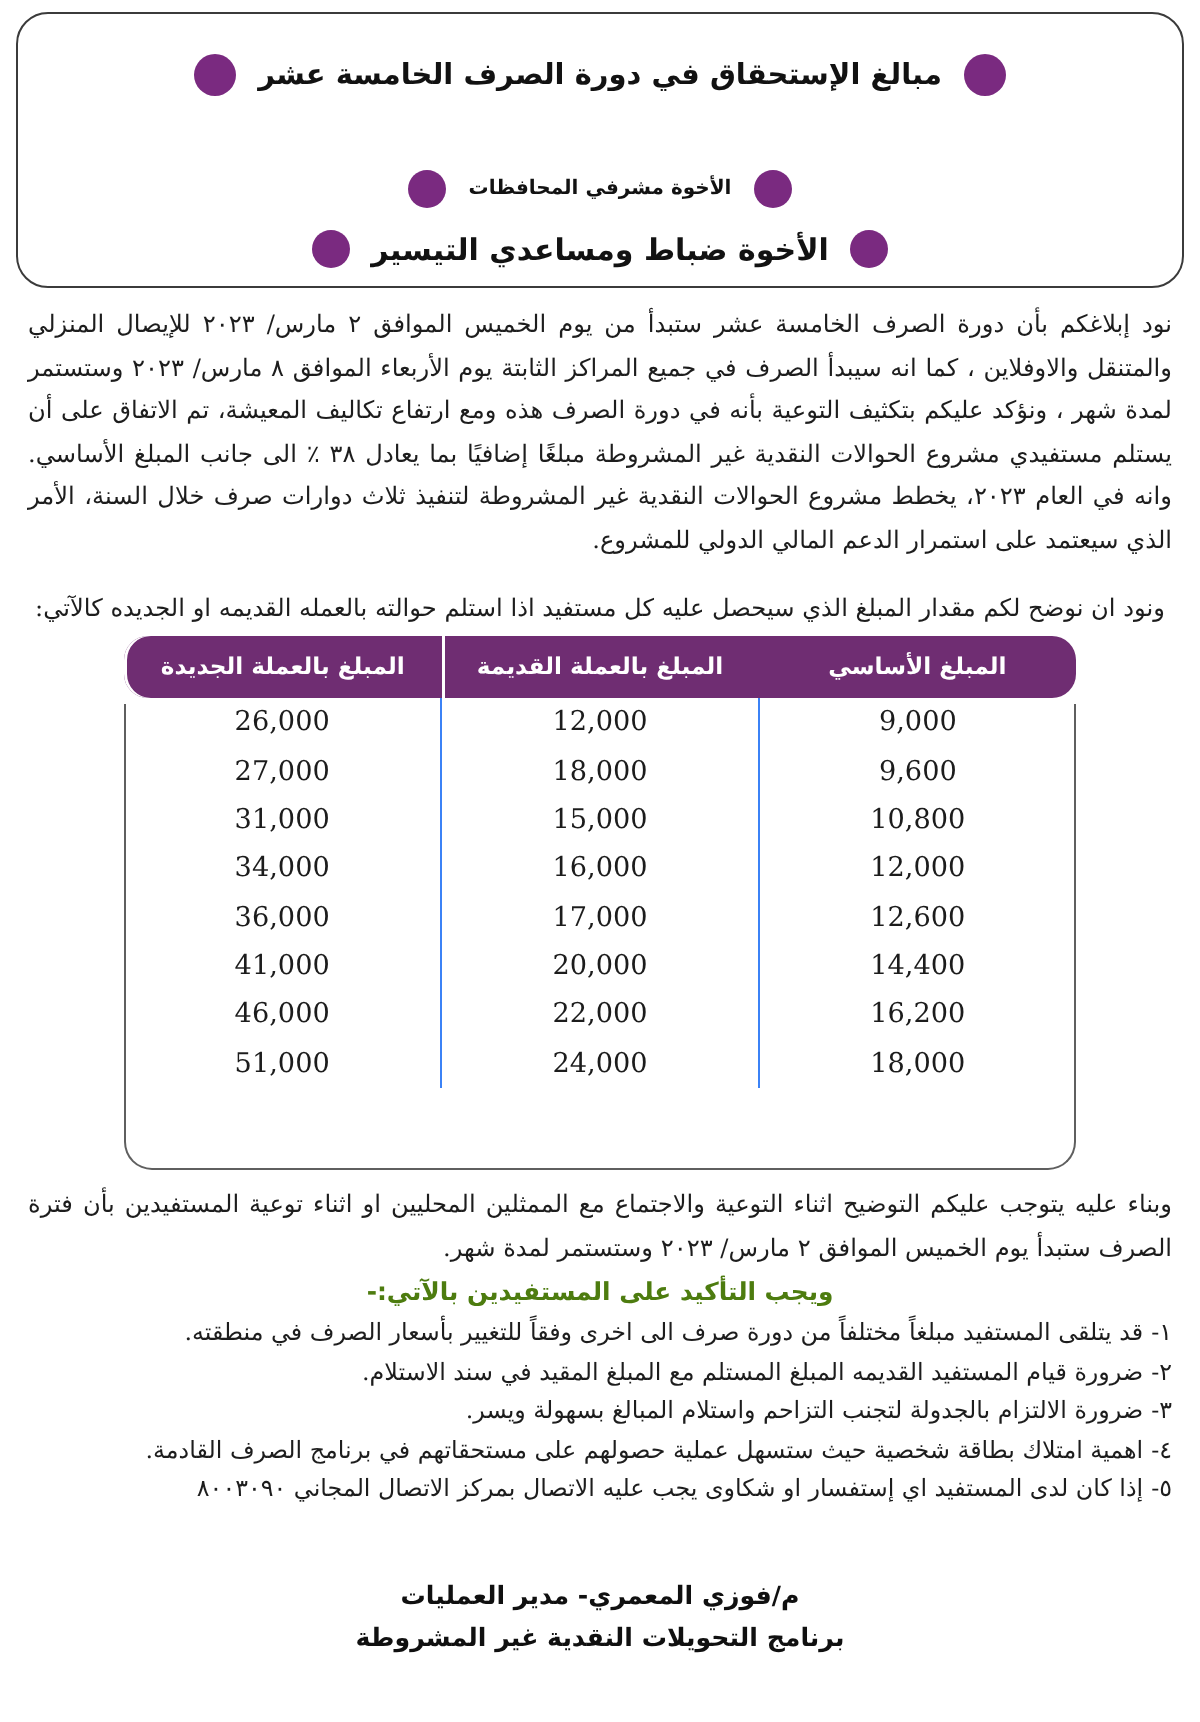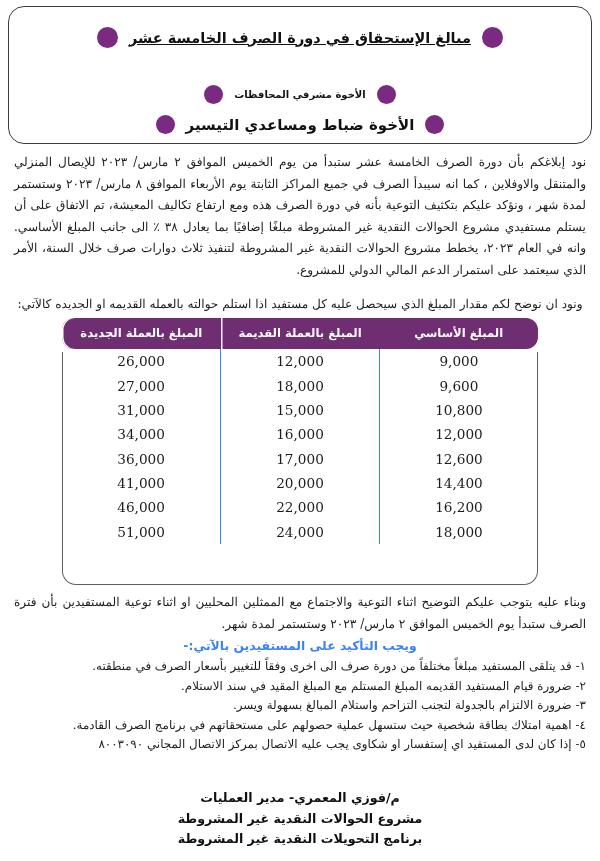--- a/index.html
+++ b/index.html
@@ -61,21 +61,21 @@
     display: block;
   }
   .dot.sm { width: 19px; height: 19px; }
 
   .hdr-text {
     font-weight: bold;
     font-size: 14.5px;
     letter-spacing: 0;
     color: #121212;
   }
-  .hdr-text.t1 { font-size: 14.5px; text-decoration: underline; }
+  .hdr-text.t1 { font-size: 14.5px; }
   .hdr-text.t2 { font-size: 10px; }
   .hdr-text.t3 { font-size: 15px; }
 
   
   .body-block {
     position: absolute;
     top: 152px;
     right: 14px;
     left: 14px;
   }
@@ -173,21 +173,21 @@
   }
 
   .confirm-line {
     position: absolute;
     top: 638px;
     right: 14px;
     left: 14px;
     font-weight: bold;
     font-size: 12.4px;
     text-align: center;
-    color: #3b82f6;
+    color: #4d7c0f;
   }
 
   ol.points {
     position: absolute;
     top: 657px;
     right: 14px;
     left: 14px;
     margin: 0;
     padding: 0;
     list-style: none;
@@ -318,17 +318,16 @@
   <ol class="points" id="points-list">
       <li><span class="num">١-</span><span>قد يتلقى المستفيد مبلغاً مختلفاً من دورة صرف الى اخرى وفقاً للتغيير بأسعار الصرف في منطقته.</span></li>
       <li><span class="num">٢-</span><span>ضرورة قيام المستفيد القديمه المبلغ المستلم مع المبلغ المقيد في سند الاستلام.</span></li>
       <li><span class="num">٣-</span><span>ضرورة الالتزام بالجدولة لتجنب التزاحم واستلام المبالغ بسهولة ويسر.</span></li>
       <li><span class="num">٤-</span><span>اهمية امتلاك بطاقة شخصية حيث ستسهل عملية حصولهم على مستحقاتهم في برنامج الصرف القادمة.</span></li>
       <li><span class="num">٥-</span><span>إذا كان لدى المستفيد اي إستفسار او شكاوى يجب عليه الاتصال بمركز الاتصال المجاني ٨٠٠٣٠٩٠</span></li>
     </ol>
 
   <div class="signature">
     <div>م/فوزي المعمري- مدير العمليات</div>
-    <div>مشروع الحوالات النقدية غير المشروطة</div>
     <div>برنامج التحويلات النقدية غير المشروطة</div>
   </div>
 
 </div>
 
 </body></html>

